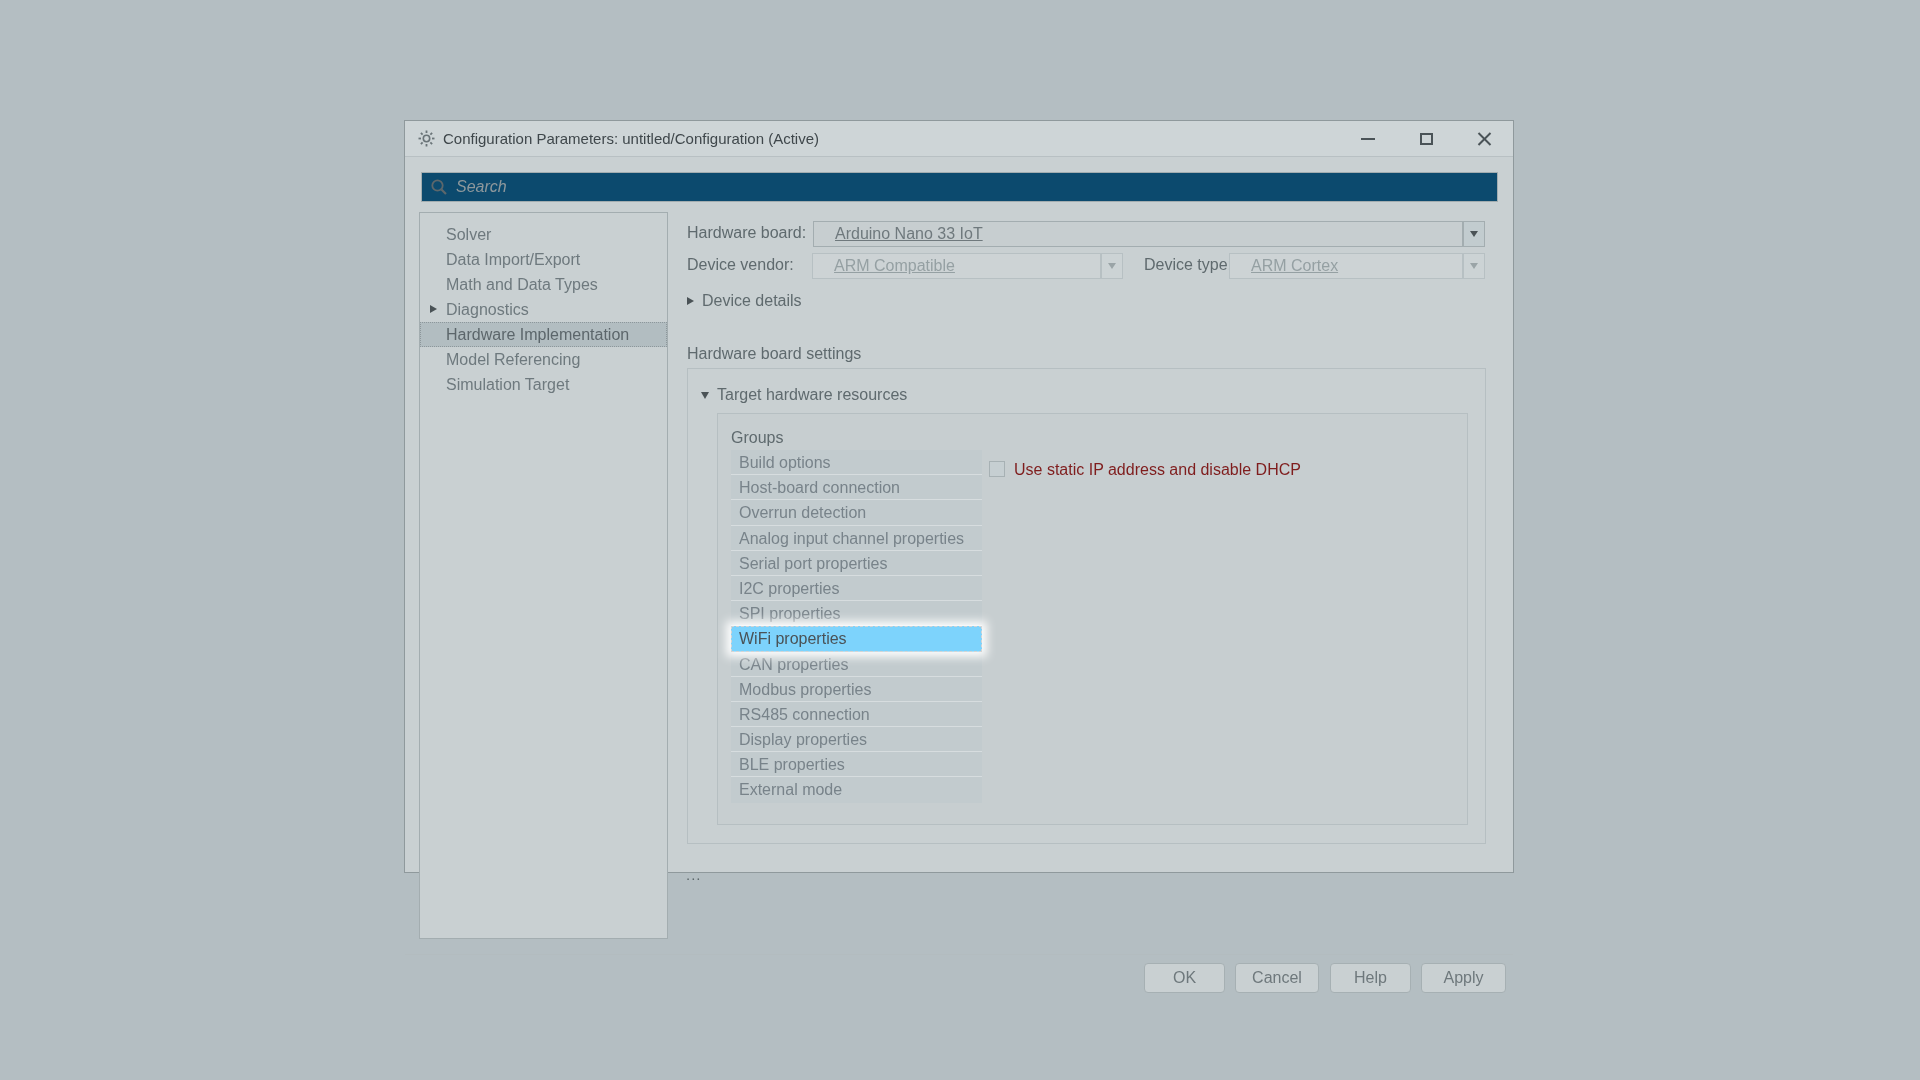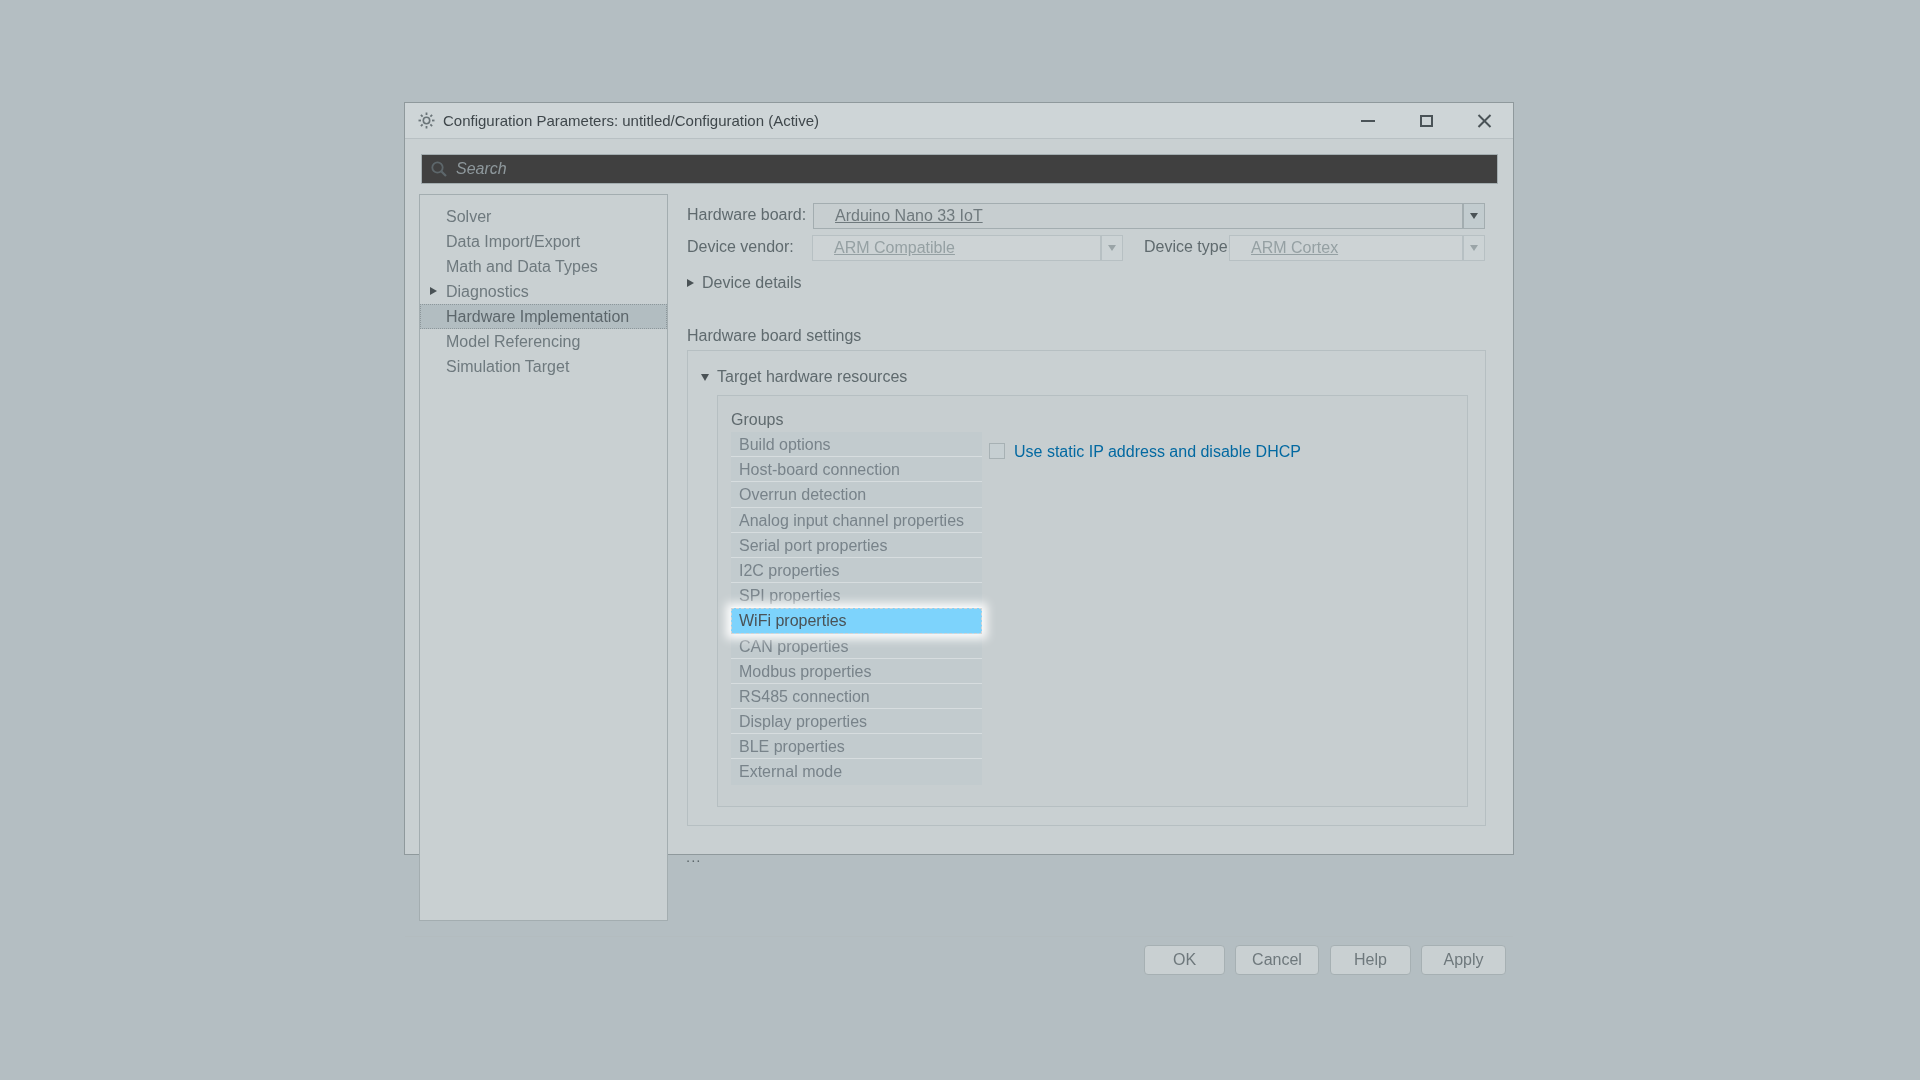--- a/index.html
+++ b/index.html
@@ -6,36 +6,36 @@
     --page-bg:#b4bec2; --dialog-bg:#c9d0d2; --titlebar-bg:#ced5d7;
     --dialog-border:#8f999c; --field-border:#a3adb0; --label-text:#5f6a6e;
     --value-text:#6f797d; --disabled-text:#95a0a3; --disabled-bg:#cdd3d5;
     --disabled-border:#b7c0c3; --list-bg:#c2cbce; --list-text:#78838a;
     --sel-bg:#b2bdc1; --title-text:#3f474b; --cream:#f4ede3;
     --spot-text:#4a5256; --btn-text:#6e787c; --arrow-dark:#3d464a;
   }
   *{margin:0;padding:0;box-sizing:border-box;}
   html,body{width:1920px;height:1080px;overflow:hidden;}
   body{background:var(--page-bg);font-family:"Liberation Sans",sans-serif;color:var(--label-text);}
-  .dialog{position:absolute;left:404px;top:102px;width:1110px;height:753px;
+  .dialog{position:absolute;left:404px;top:120px;width:1110px;height:753px;
     background:var(--dialog-bg);border:1px solid var(--dialog-border);}
   
   .titlebar{position:absolute;left:0;top:0;width:100%;height:36px;background:var(--titlebar-bg);
     border-bottom:1px solid #b8c0c3;display:flex;align-items:center;padding-left:13px;}
   .title-text{font-size:15px;color:var(--title-text);margin-left:8px;}
   .win-controls{position:absolute;right:0;top:0;height:36px;display:flex;align-items:center;}
   .win-btn{width:58px;height:36px;display:flex;align-items:center;justify-content:center;cursor:default;}
   .glyph-min{width:14px;height:2px;background:#4a5357;}
   .glyph-max{width:13px;height:12px;border:2px solid #4a5357;}
   .glyph-close{position:relative;width:14px;height:14px;}
   .glyph-close::before,.glyph-close::after{content:"";position:absolute;left:-1px;top:6px;width:17px;height:2px;background:#4a5357;}
   .glyph-close::before{transform:rotate(45deg);} .glyph-close::after{transform:rotate(-45deg);}
   
   .search-box{position:absolute;left:16px;top:51px;width:1077px;height:30px;
-    border:1px solid var(--field-border);display:flex;align-items:center;padding-left:8px;background:#404040;}
+    border:1px solid var(--field-border);display:flex;align-items:center;padding-left:8px;background:#0c4a6e;}
   .search-ph{font-size:16px;font-style:italic;color:#8e989c;margin-left:8px;}
   
   .sidebar{position:absolute;left:14px;top:91px;width:249px;height:727px;
     border:1px solid var(--field-border);padding-top:9px;background:var(--dialog-bg);}
   .side-item{position:relative;height:25px;line-height:25px;font-size:16px;color:#6e797e;
     padding-left:26px;white-space:nowrap;cursor:default;}
   .side-item.selected{background:var(--sel-bg);outline:1px dotted #8d979b;outline-offset:-1px;color:#5c666b;}
   .tri-right{position:absolute;left:10px;top:8px;width:0;height:0;
     border-left:7px solid #4a5256;border-top:4.5px solid transparent;border-bottom:4.5px solid transparent;}
   .tri-down{width:0;height:0;border-top:7px solid #4a5256;border-left:4.5px solid transparent;border-right:4.5px solid transparent;}
@@ -182,21 +182,21 @@
     <div class="gitem selected">WiFi properties</div>
     <div class="gitem">CAN properties</div>
     <div class="gitem">Modbus properties</div>
     <div class="gitem">RS485 connection</div>
     <div class="gitem">Display properties</div>
     <div class="gitem">BLE properties</div>
     <div class="gitem">External mode</div>
   </div>
 
   <div class="checkbox" style="left:584px;top:340px;"></div>
-  <div class="label" style="left:609px;top:340px;color:#0369a1;">Use static IP address and disable DHCP</div>
+  <div class="label" style="left:609px;top:340px;color:#7f1d1d;">Use static IP address and disable DHCP</div>
 
 
   <div class="ellipsis">...</div>
 
   <div class="footer-sep"></div>
   <button class="btn" style="left:739px;width:81px;">OK</button>
   <button class="btn" style="left:830px;width:84px;">Cancel</button>
   <button class="btn" style="left:925px;width:81px;">Help</button>
   <button class="btn" style="left:1016px;width:85px;">Apply</button>
 

